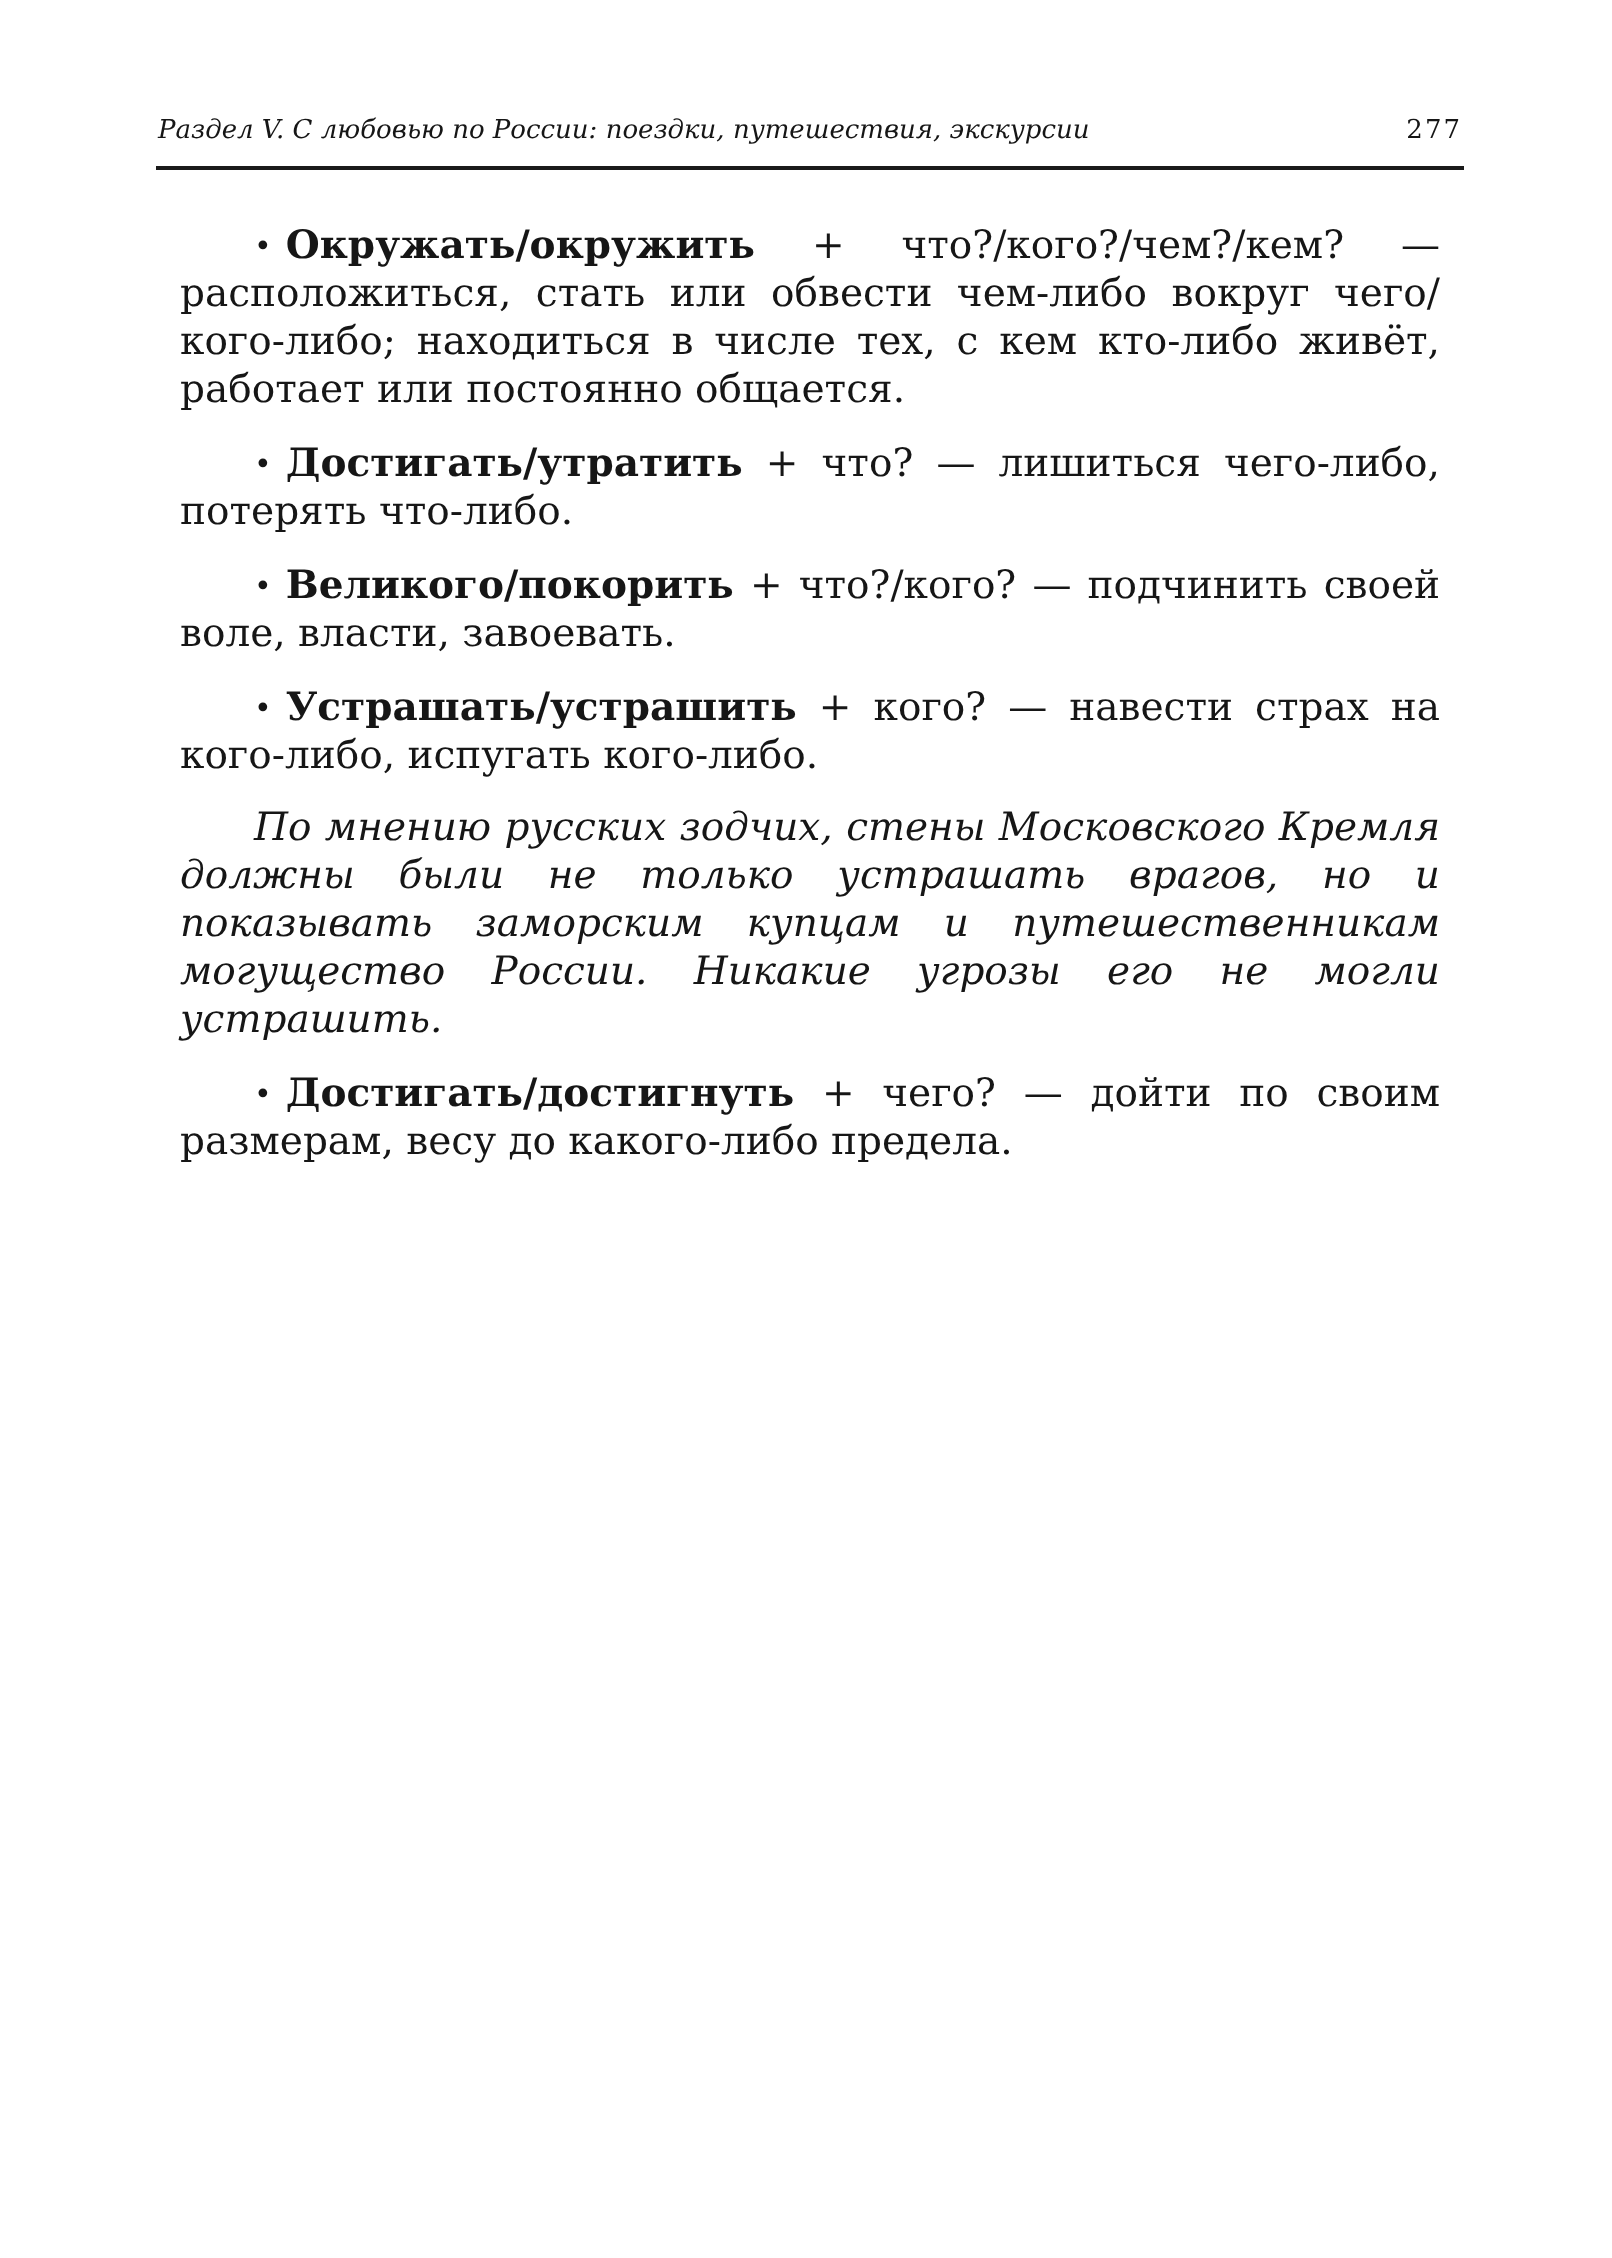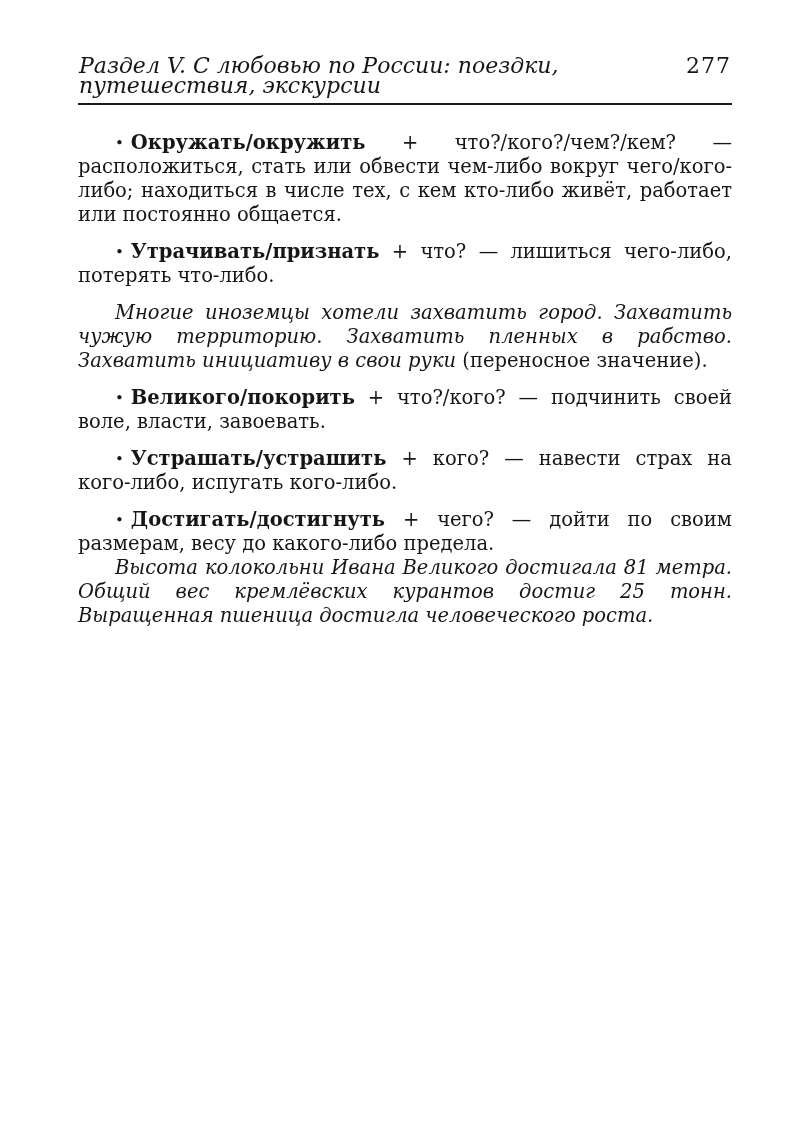--- a/index.html
+++ b/index.html
@@ -11,36 +11,36 @@
     box-sizing: border-box;
     padding: 56px 74px 0 78px;
     font-family: "DejaVu Serif", "Liberation Serif", serif;
     color: #161616;
     overflow: hidden;
   }
   .running-header {
     display: flex;
     justify-content: space-between;
     align-items: baseline;
-    font-size: 22px;
+    font-size: 13px;
     line-height: 20px;
     padding: 0 1px 7px 1px;
     border-bottom: 2.5px solid #1a1a1a;
   }
   .header-title { font-style: italic; }
   .page-number { font-style: normal; letter-spacing: 1px; margin-left: 43px; }
   .content {
     margin-top: 26px;
     font-size: 19.5px;
     line-height: 24px;
     text-align: justify;
   }
   .entry { margin-top: 13px; }
   .entry:first-child { margin-top: 0; }
-  .entry p { margin: 0; text-indent: 37px; }
+  .entry p { margin: 12px; text-indent: 37px; }
   .bullet {
     display: inline-block;
     text-indent: 0;
     margin-right: 7px;
     font-size: 15px;
     vertical-align: 1px;
   }
   .term { font-weight: bold; }
   .valence { font-weight: normal; }
   .example-par { font-style: italic; }
@@ -56,37 +56,36 @@
     <span class="page-number">277</span>
   </div>
 
   <div class="content">
 
     <div class="entry">
       <p class="def-par"><span class="bullet">•</span><span class="term">Окружать/окружить</span><span class="valence"> + что?/кого?/чем?/кем? — </span><span>расположиться, стать или обвести чем-либо вокруг чего/кого-либо; находиться в числе тех, с кем кто-либо живёт, работает или постоянно общается.</span></p>
     </div>
 
     <div class="entry">
-      <p class="def-par"><span class="bullet">•</span><span class="term">Утрачивать/признать</span><span class="valence"> + что? — </span><span>лишиться чего-либо, потерять что-либо.</span></p>
+      <p class="def-par"><span class="bullet">•</span><span class="term">Достигать/утратить</span><span class="valence"> + что? — </span><span>лишиться чего-либо, потерять что-либо.</span></p>
     </div>
 
     <div class="entry">
     </div>
 
     <div class="entry">
-      <p class="example-par"><span>Многие иноземцы хотели захватить город. Захватить чужую территорию. Захватить пленных в рабство. Захватить инициативу в свои руки </span><span class="usage-note">(переносное значение).</span></p>
     </div>
 
     <div class="entry">
       <p class="def-par"><span class="bullet">•</span><span class="term">Великого/покорить</span><span class="valence"> + что?/кого? — </span><span>подчинить своей воле, власти, завоевать.</span></p>
     </div>
 
     <div class="entry">
       <p class="def-par"><span class="bullet">•</span><span class="term">Устрашать/устрашить</span><span class="valence"> + кого? — </span><span>навести страх на кого-либо, испугать кого-либо.</span></p>
+      <p class="example-par"><span>По мнению русских зодчих, стены Московского Кремля должны были не только устрашать врагов, но и показывать заморским купцам и путешественникам могущество России. Никакие угрозы его не могли устрашить.</span><span class="usage-note"></span></p>
     </div>
 
     <div class="entry">
       <p class="def-par"><span class="bullet">•</span><span class="term">Достигать/достигнуть</span><span class="valence"> + чего? — </span><span>дойти по своим размерам, весу до какого-либо предела.</span></p>
-      <p class="example-par"><span>Высота колокольни Ивана Великого достигала 81 метра. Общий вес кремлёвских курантов достиг 25 тонн. Выращенная пшеница достигла человеческого роста.</span><span class="usage-note"></span></p>
     </div>
 
   </div>
 </div>
 
 </body></html>

